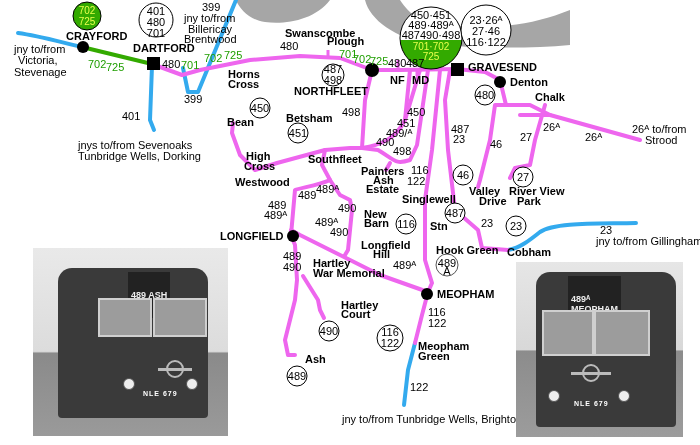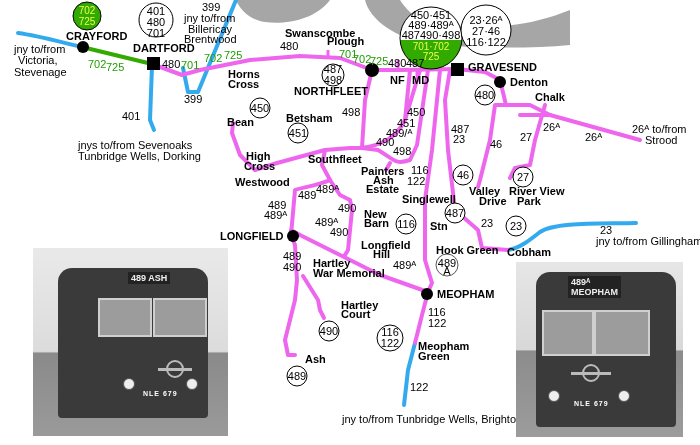--- a/index.html
+++ b/index.html
@@ -6,21 +6,21 @@
   body{width:700px;height:445px;position:relative;overflow:hidden;font-family:"Liberation Sans",sans-serif;}
   #map{position:absolute;left:0;top:0;width:700px;height:445px;}
   .lbl{font-family:"Liberation Sans",sans-serif;font-size:11px;fill:#000;}
   .lb{font-family:"Liberation Sans",sans-serif;font-size:11px;font-weight:bold;fill:#000;}
   .num{font-family:"Liberation Sans",sans-serif;font-size:11px;fill:#000;}
   .gnum{font-family:"Liberation Sans",sans-serif;font-size:11px;fill:#1f9e00;}
   .ynum{font-family:"Liberation Sans",sans-serif;font-size:10px;fill:#e8ff4a;}
   .photo{position:absolute;overflow:hidden;}
   .bus{position:absolute;border-radius:14px 14px 4px 4px;background:#3a3a3a;}
   .bus .wind{position:absolute;background:#9c9c9c;border:2px solid #cfcfcf;}
-  .bus .blind{position:absolute;background:#222;color:#eee;font-size:9px;line-height:10px;padding:1px 3px;font-family:"Liberation Sans",sans-serif;font-weight:bold;white-space:nowrap;}
+  .bus .blind{position:absolute;background:#222;color:#eee;font-size:9px;line-height:10px;padding:18px 3px;font-family:"Liberation Sans",sans-serif;font-weight:bold;white-space:nowrap;}
   .bus .plate{position:absolute;color:#fff;font-size:7px;font-weight:bold;font-family:"Liberation Sans",sans-serif;letter-spacing:1px;}
   .bus .lamp{position:absolute;width:10px;height:10px;border-radius:50%;background:#eee;border:1px solid #555;}
   .bus .roundel{position:absolute;width:14px;height:14px;border-radius:50%;border:2px solid #bbb;}
   .bus .bar{position:absolute;height:3px;background:#bbb;}
 </style>
 </head>
 <body>
 
 <svg id="map" viewBox="0 0 700 445" xmlns="http://www.w3.org/2000/svg">
 

